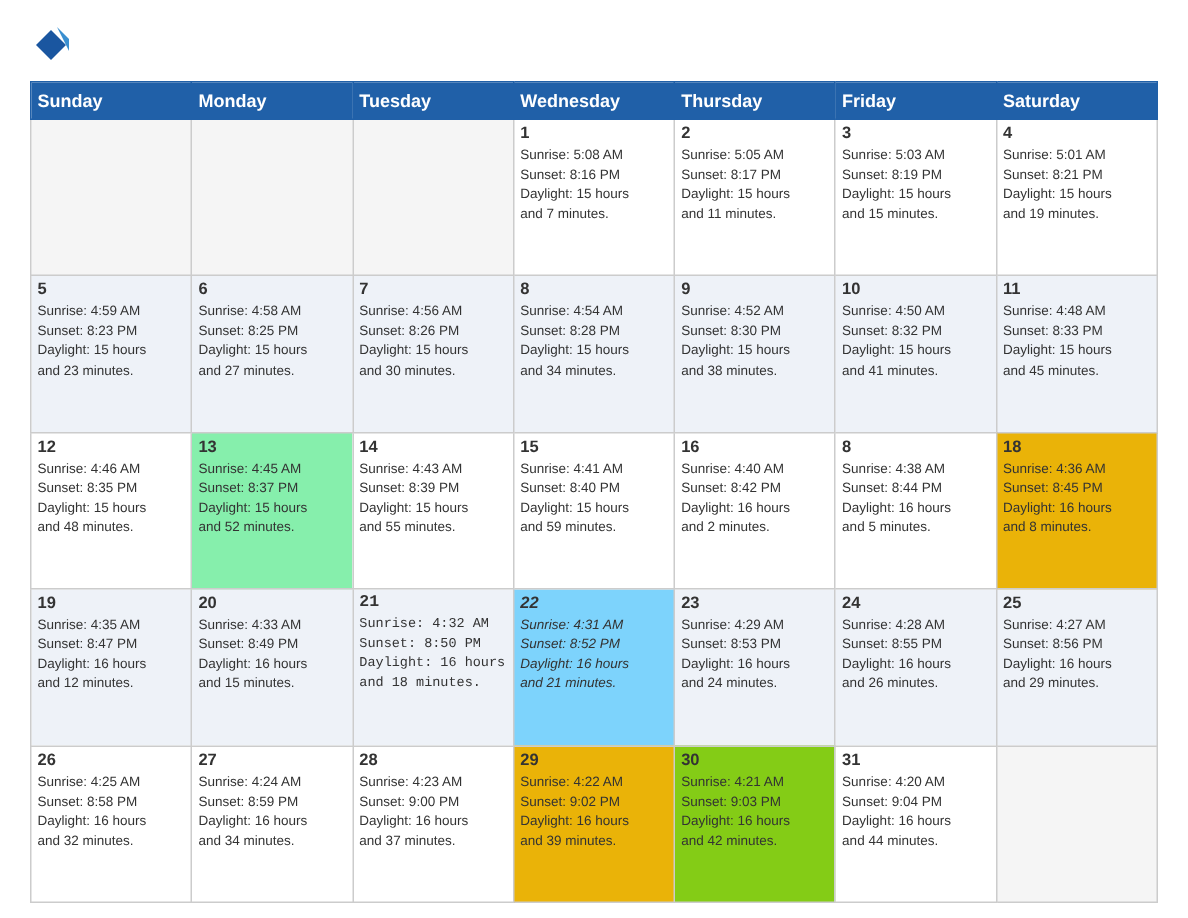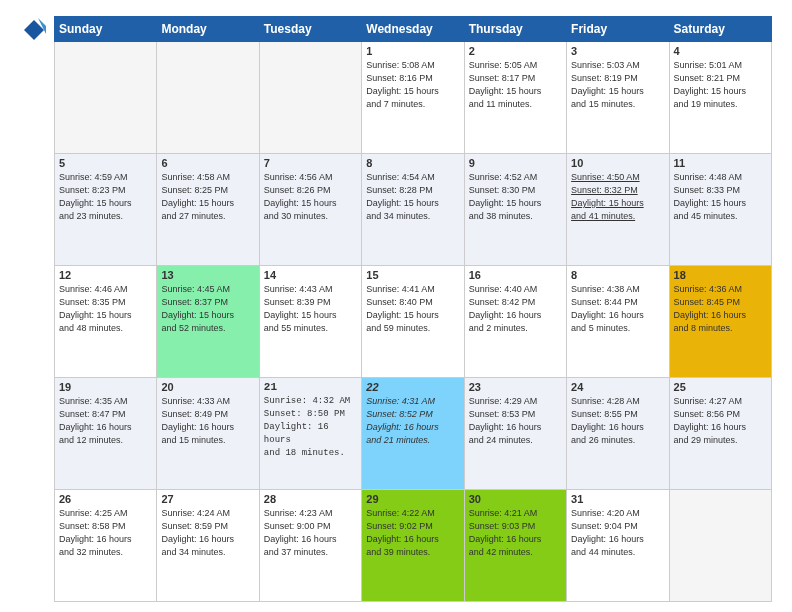--- a/index.html
+++ b/index.html
@@ -8,21 +8,21 @@
       background: #fff;
       width: 792px;
       height: 612px;
       overflow: hidden;
     }
     .page {
       width: 792px;
       height: 612px;
       padding: 16px 20px 10px 20px;
       display: flex;
-      flex-direction: row;
+      flex-direction: column;
     }
     .header {
       display: flex;
       justify-content: space-between;
       align-items: flex-start;
       margin-bottom: 10px;
     }
     .logo {
       display: flex;
       align-items: center;
@@ -204,21 +204,21 @@
           </td>
           <td style="background: rgb(238, 242, 248);">
             <span class="day-num">9</span>
             <div class="day-info" style="white-space: pre-line;">Sunrise: 4:52 AM
 Sunset: 8:30 PM
 Daylight: 15 hours
 and 38 minutes.</div>
           </td>
           <td style="background: rgb(238, 242, 248);">
             <span class="day-num">10</span>
-            <div class="day-info" style="white-space: pre-line; text-decoration: underline;">Sunrise: 4:50 AM
+            <div class="day-info" style="white-space: pre-line;">Sunrise: 4:50 AM
 Sunset: 8:32 PM
 Daylight: 15 hours
 and 41 minutes.</div>
           </td>
           <td style="background: rgb(238, 242, 248);">
             <span class="day-num">11</span>
             <div class="day-info" style="white-space: pre-line;">Sunrise: 4:48 AM
 Sunset: 8:33 PM
 Daylight: 15 hours
 and 45 minutes.</div>
@@ -341,21 +341,21 @@
 Daylight: 16 hours
 and 34 minutes.</div>
           </td>
           <td style="background: rgb(255, 255, 255);">
             <span class="day-num">28</span>
             <div class="day-info" style="white-space: pre-line;">Sunrise: 4:23 AM
 Sunset: 9:00 PM
 Daylight: 16 hours
 and 37 minutes.</div>
           </td>
-          <td style="background: #84cc16;">
+          <td style="background: #eab308;">
             <span class="day-num">29</span>
             <div class="day-info" style="white-space: pre-line;">Sunrise: 4:22 AM
 Sunset: 9:02 PM
 Daylight: 16 hours
 and 39 minutes.</div>
           </td>
           <td style="background: #84cc16;">
             <span class="day-num">30</span>
             <div class="day-info" style="white-space: pre-line;">Sunrise: 4:21 AM
 Sunset: 9:03 PM

